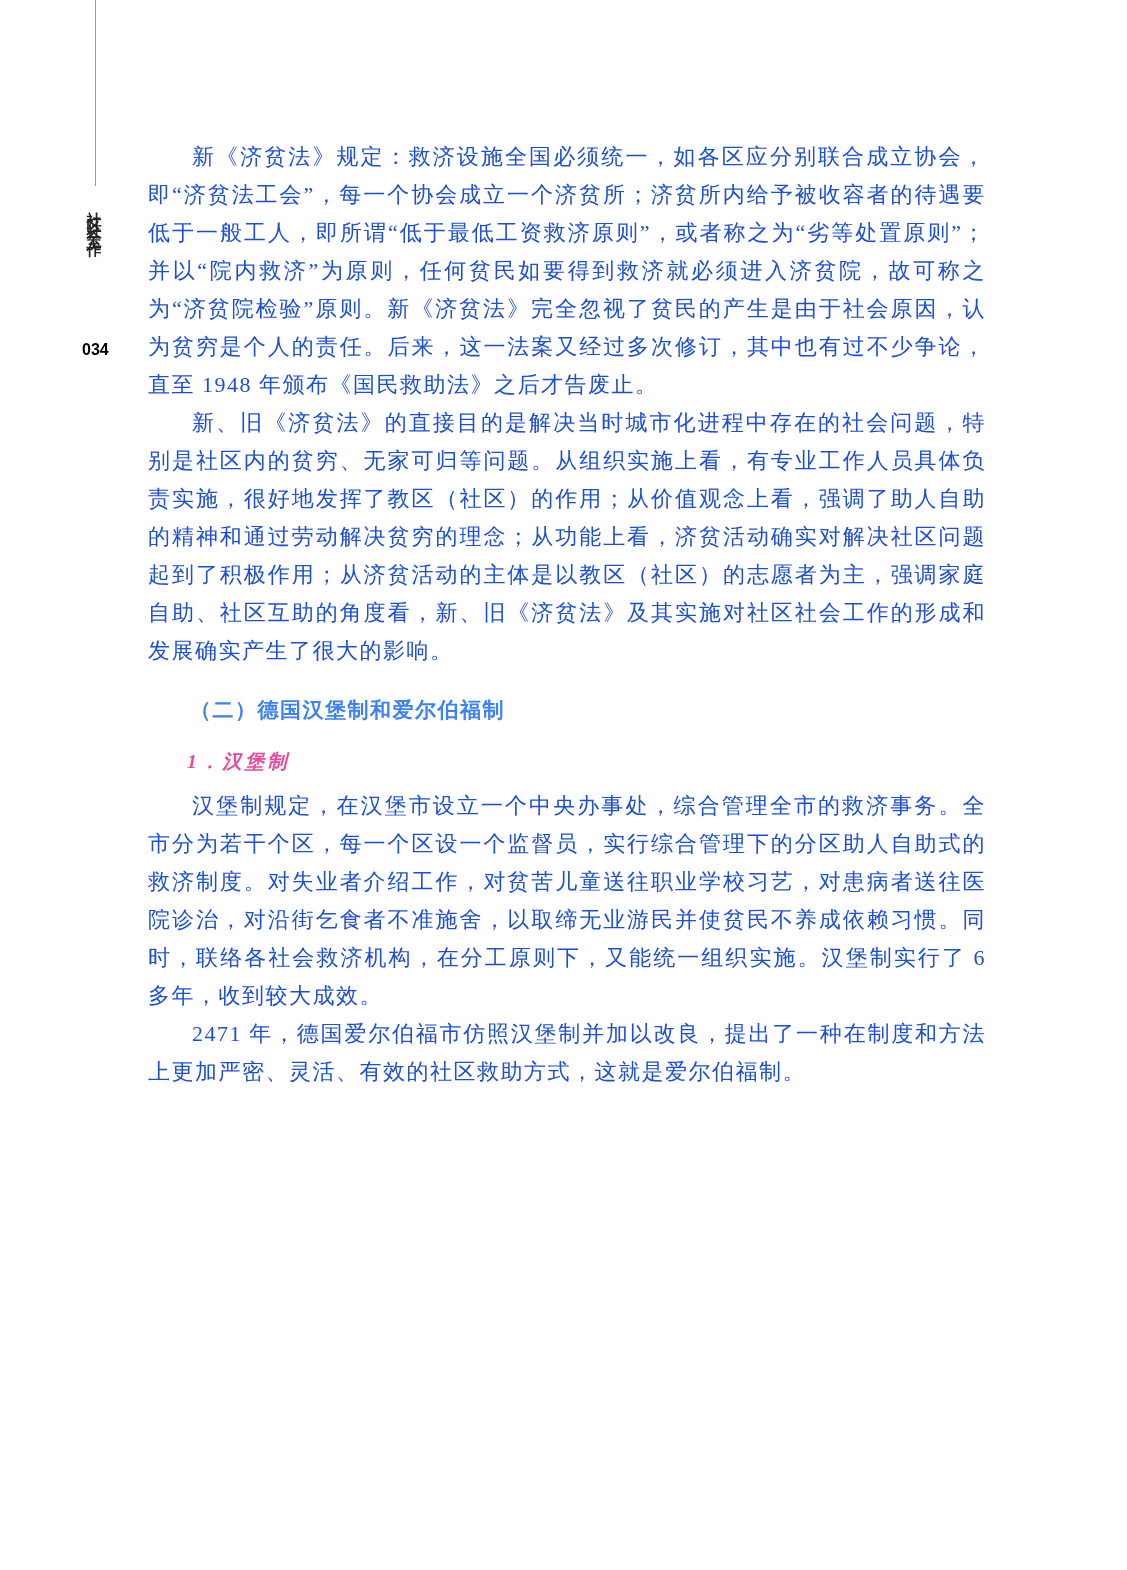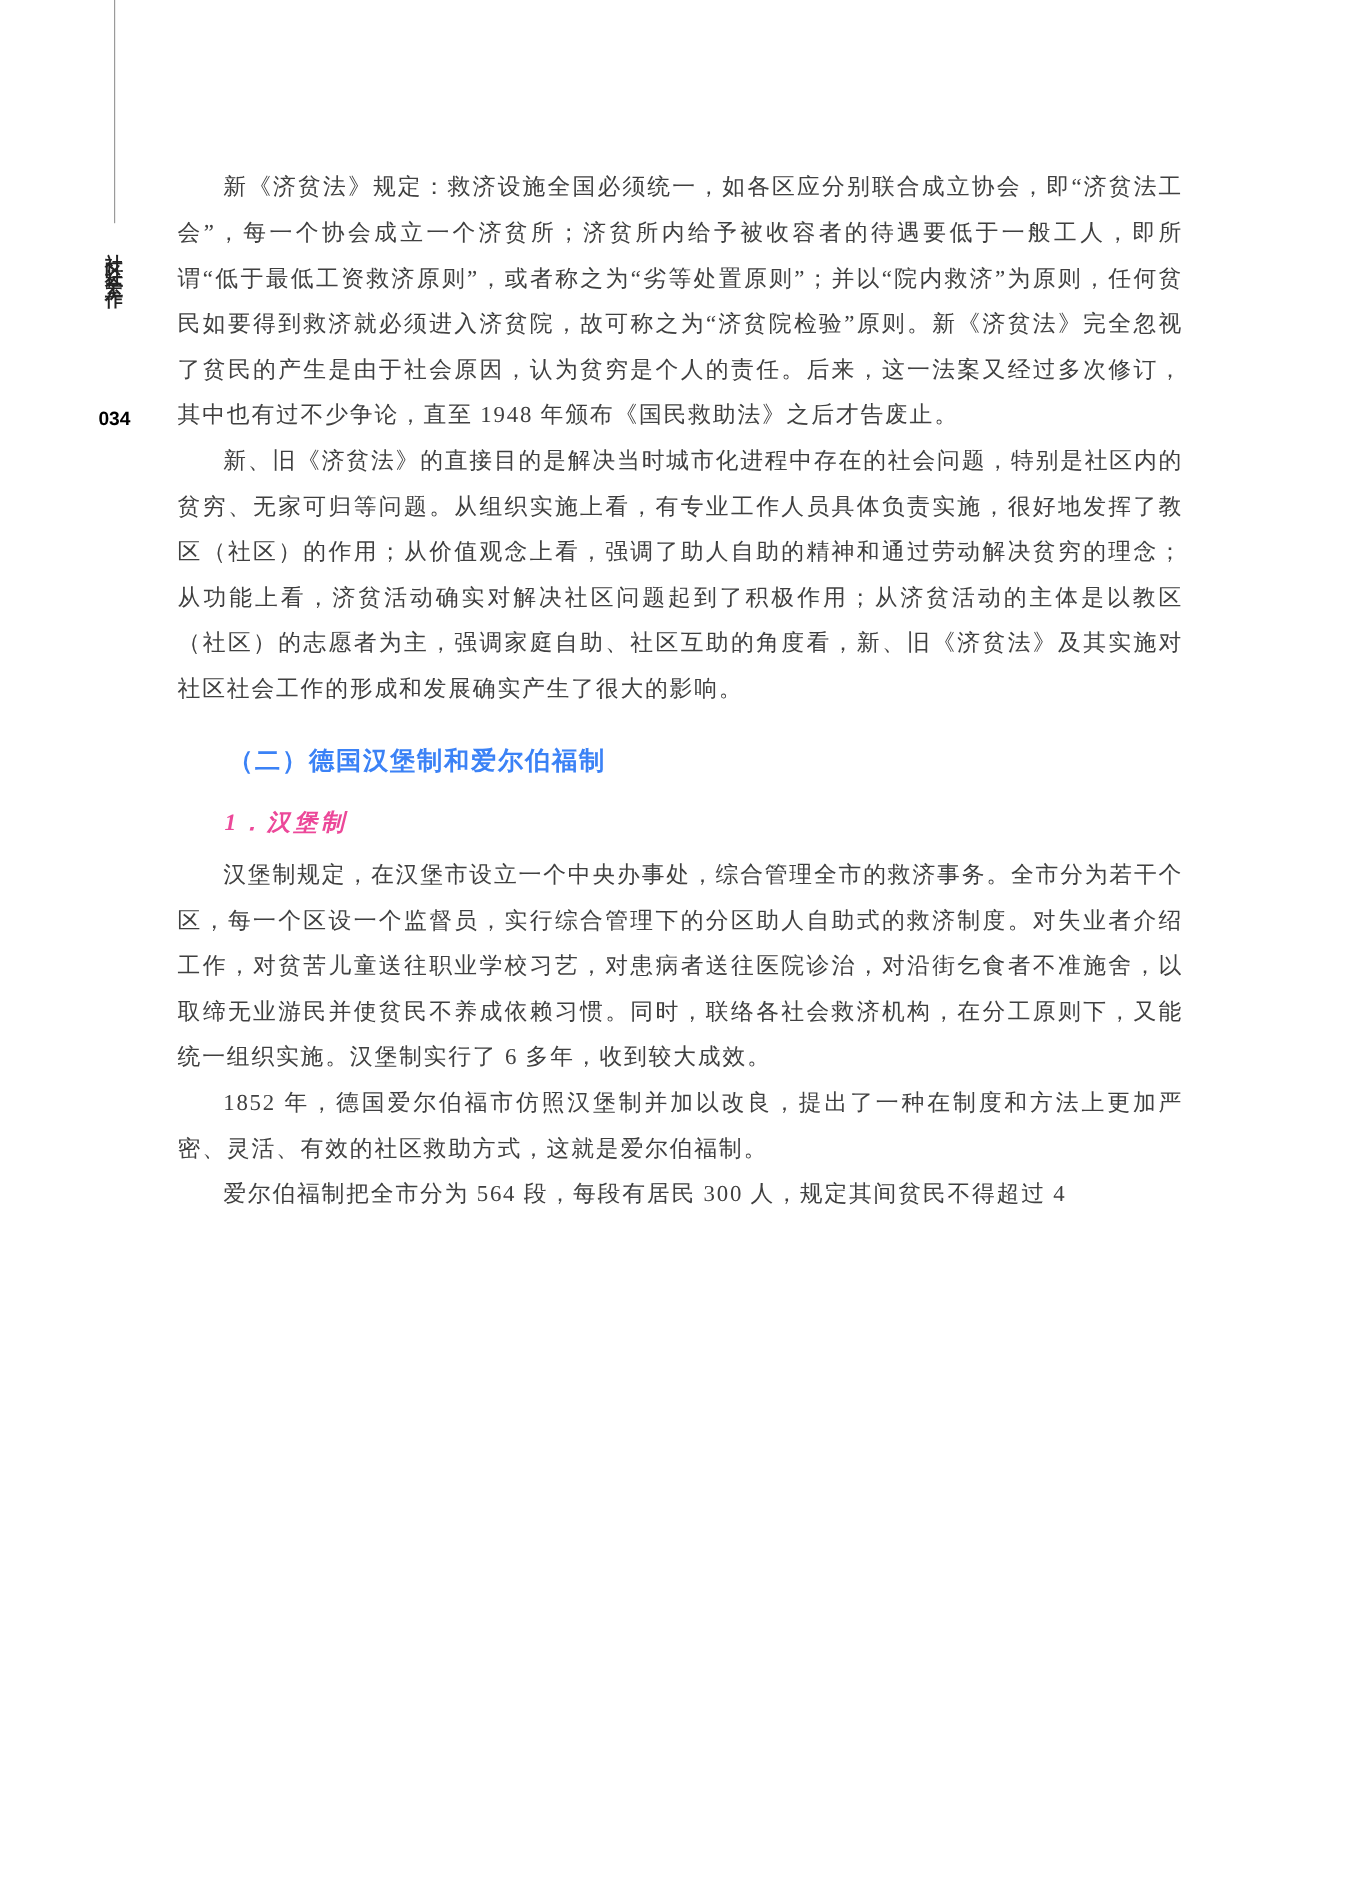--- a/index.html
+++ b/index.html
@@ -50,27 +50,27 @@
 
   
   .main {
     position: absolute;
     left: 148px;
     top: 138px;
     width: 838px;
   }
   .para {
     margin: 0;
-    font-size: 19px;
+    font-size: 22px;
     line-height: 38px;
     letter-spacing: 1.5px;
     text-align: justify;
     text-justify: inter-character;
     text-indent: 2em;
-    color: #404040;
+    color: #1d4ed8;
   }
   .h2 {
     margin: 26px 0 16px 0;
     font-size: 21px;
     font-weight: bold;
     letter-spacing: 1.5px;
     text-indent: 2em;
     color: #3b82f6;
   }
   .h3 {
@@ -90,17 +90,16 @@
   <div class="side-rule"></div>
   <div class="side-title">社区社会工作</div>
   <div class="side-page">034</div>
 
   <div class="main">
     <p class="para">新《济贫法》规定：救济设施全国必须统一，如各区应分别联合成立协会，即“济贫法工会”，每一个协会成立一个济贫所；济贫所内给予被收容者的待遇要低于一般工人，即所谓“低于最低工资救济原则”，或者称之为“劣等处置原则”；并以“院内救济”为原则，任何贫民如要得到救济就必须进入济贫院，故可称之为“济贫院检验”原则。新《济贫法》完全忽视了贫民的产生是由于社会原因，认为贫穷是个人的责任。后来，这一法案又经过多次修订，其中也有过不少争论，直至 1948 年颁布《国民救助法》之后才告废止。</p>
     <p class="para">新、旧《济贫法》的直接目的是解决当时城市化进程中存在的社会问题，特别是社区内的贫穷、无家可归等问题。从组织实施上看，有专业工作人员具体负责实施，很好地发挥了教区（社区）的作用；从价值观念上看，强调了助人自助的精神和通过劳动解决贫穷的理念；从功能上看，济贫活动确实对解决社区问题起到了积极作用；从济贫活动的主体是以教区（社区）的志愿者为主，强调家庭自助、社区互助的角度看，新、旧《济贫法》及其实施对社区社会工作的形成和发展确实产生了很大的影响。</p>
     <h2 class="h2">（二）德国汉堡制和爱尔伯福制</h2>
     <h3 class="h3">1．汉堡制</h3>
     <p class="para">汉堡制规定，在汉堡市设立一个中央办事处，综合管理全市的救济事务。全市分为若干个区，每一个区设一个监督员，实行综合管理下的分区助人自助式的救济制度。对失业者介绍工作，对贫苦儿童送往职业学校习艺，对患病者送往医院诊治，对沿街乞食者不准施舍，以取缔无业游民并使贫民不养成依赖习惯。同时，联络各社会救济机构，在分工原则下，又能统一组织实施。汉堡制实行了 6 多年，收到较大成效。</p>
-    <p class="para">1852 年，德国爱尔伯福市仿照汉堡制并加以改良，提出了一种在制度和方法上更加严密、灵活、有效的社区救助方式，这就是爱尔伯福制。</p>
-    <p class="para">爱尔伯福制把全市分为 564 段，每段有居民 300 人，规定其间贫民不得超过 4</p>
+    <p class="para">2471 年，德国爱尔伯福市仿照汉堡制并加以改良，提出了一种在制度和方法上更加严密、灵活、有效的社区救助方式，这就是爱尔伯福制。</p>
   </div>
 
 </div>
 
 </body></html>

